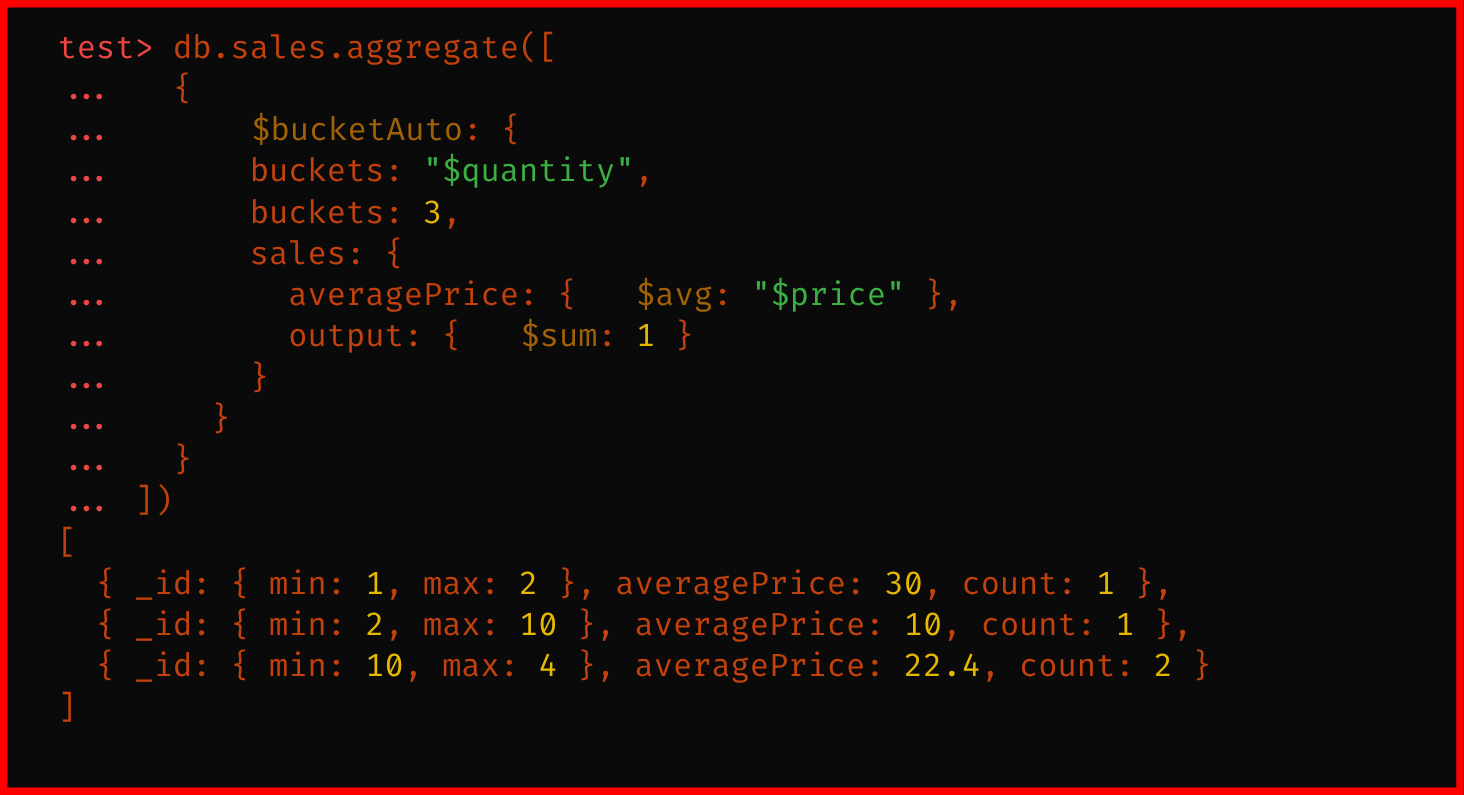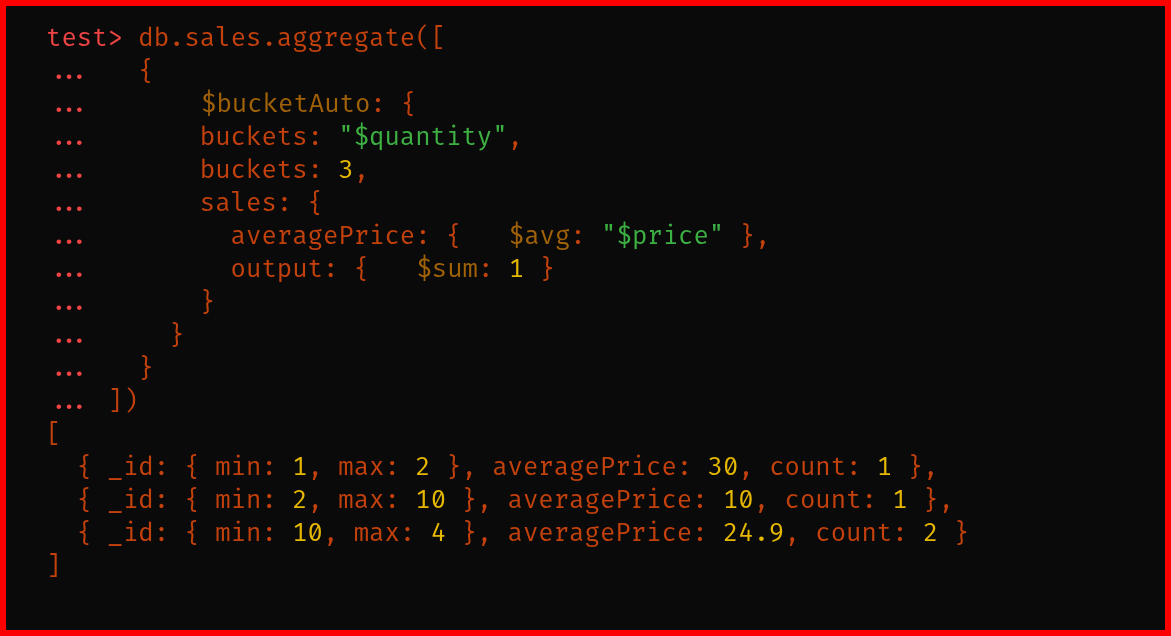--- a/index.html
+++ b/index.html
@@ -51,15 +51,15 @@
 <span class="prompt">...</span><span class="default">       sales: {</span>
 <span class="prompt">...</span><span class="default">         averagePrice: { </span><span class="operator">$avg</span><span class="default">: </span><span class="string">"$price"</span><span class="default"> },</span>
 <span class="prompt">...</span><span class="default">         output: { </span><span class="operator">$sum</span><span class="default">: </span><span class="number">1</span><span class="default"> }</span>
 <span class="prompt">...</span><span class="default">       }</span>
 <span class="prompt">...</span><span class="default">     }</span>
 <span class="prompt">...</span><span class="default">   }</span>
 <span class="prompt">...</span><span class="default"> ])</span>
 <span class="default">[</span>
 <span class="default">  { _id: { min: </span><span class="number">1</span><span class="default">, max: </span><span class="number">2</span><span class="default"> }, averagePrice: </span><span class="number">30</span><span class="default">, count: </span><span class="number">1</span><span class="default"> },</span>
 <span class="default">  { _id: { min: </span><span class="number">2</span><span class="default">, max: </span><span class="number">10</span><span class="default"> }, averagePrice: </span><span class="number">10</span><span class="default">, count: </span><span class="number">1</span><span class="default"> },</span>
-<span class="default">  { _id: { min: </span><span class="number">10</span><span class="default">, max: </span><span class="number">4</span><span class="default"> }, averagePrice: </span><span class="number">24.9</span><span class="default">, count: </span><span class="number">2</span><span class="default"> }</span>
+<span class="default">  { _id: { min: </span><span class="number">10</span><span class="default">, max: </span><span class="number">4</span><span class="default"> }, averagePrice: </span><span class="number">22.4</span><span class="default">, count: </span><span class="number">2</span><span class="default"> }</span>
 <span class="default">]</span></pre>
 </div>
 
 </body></html>

